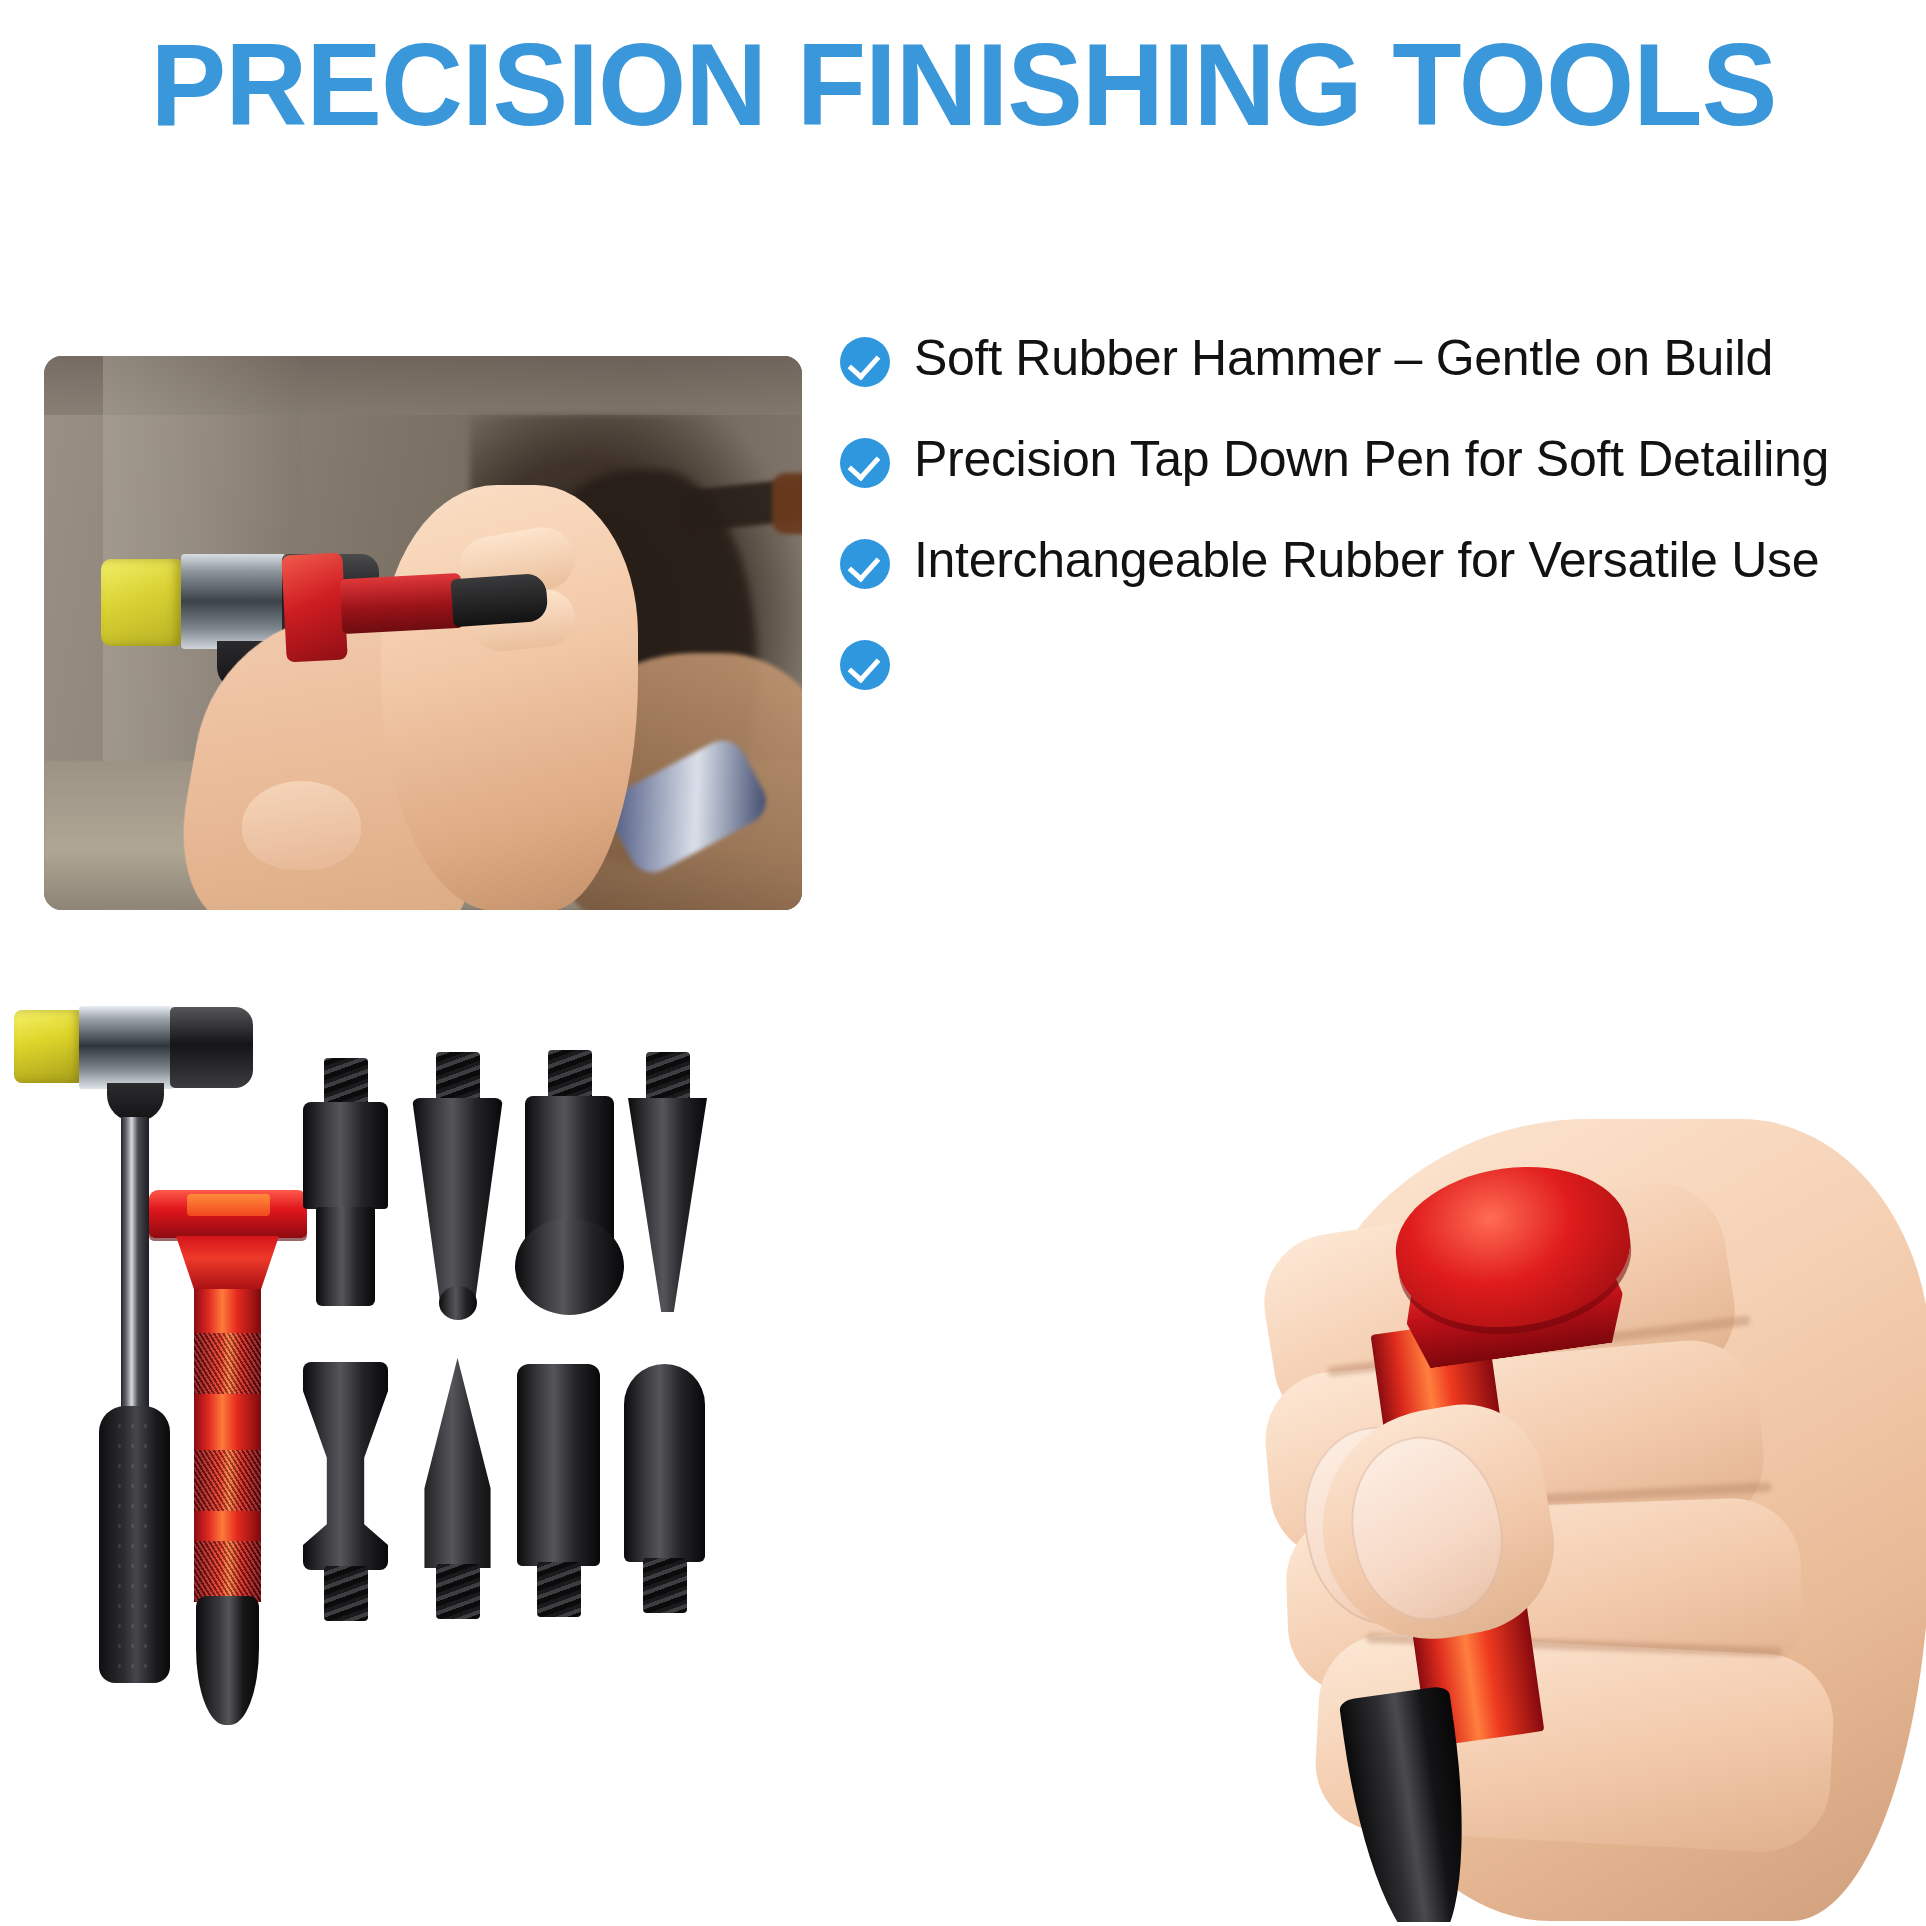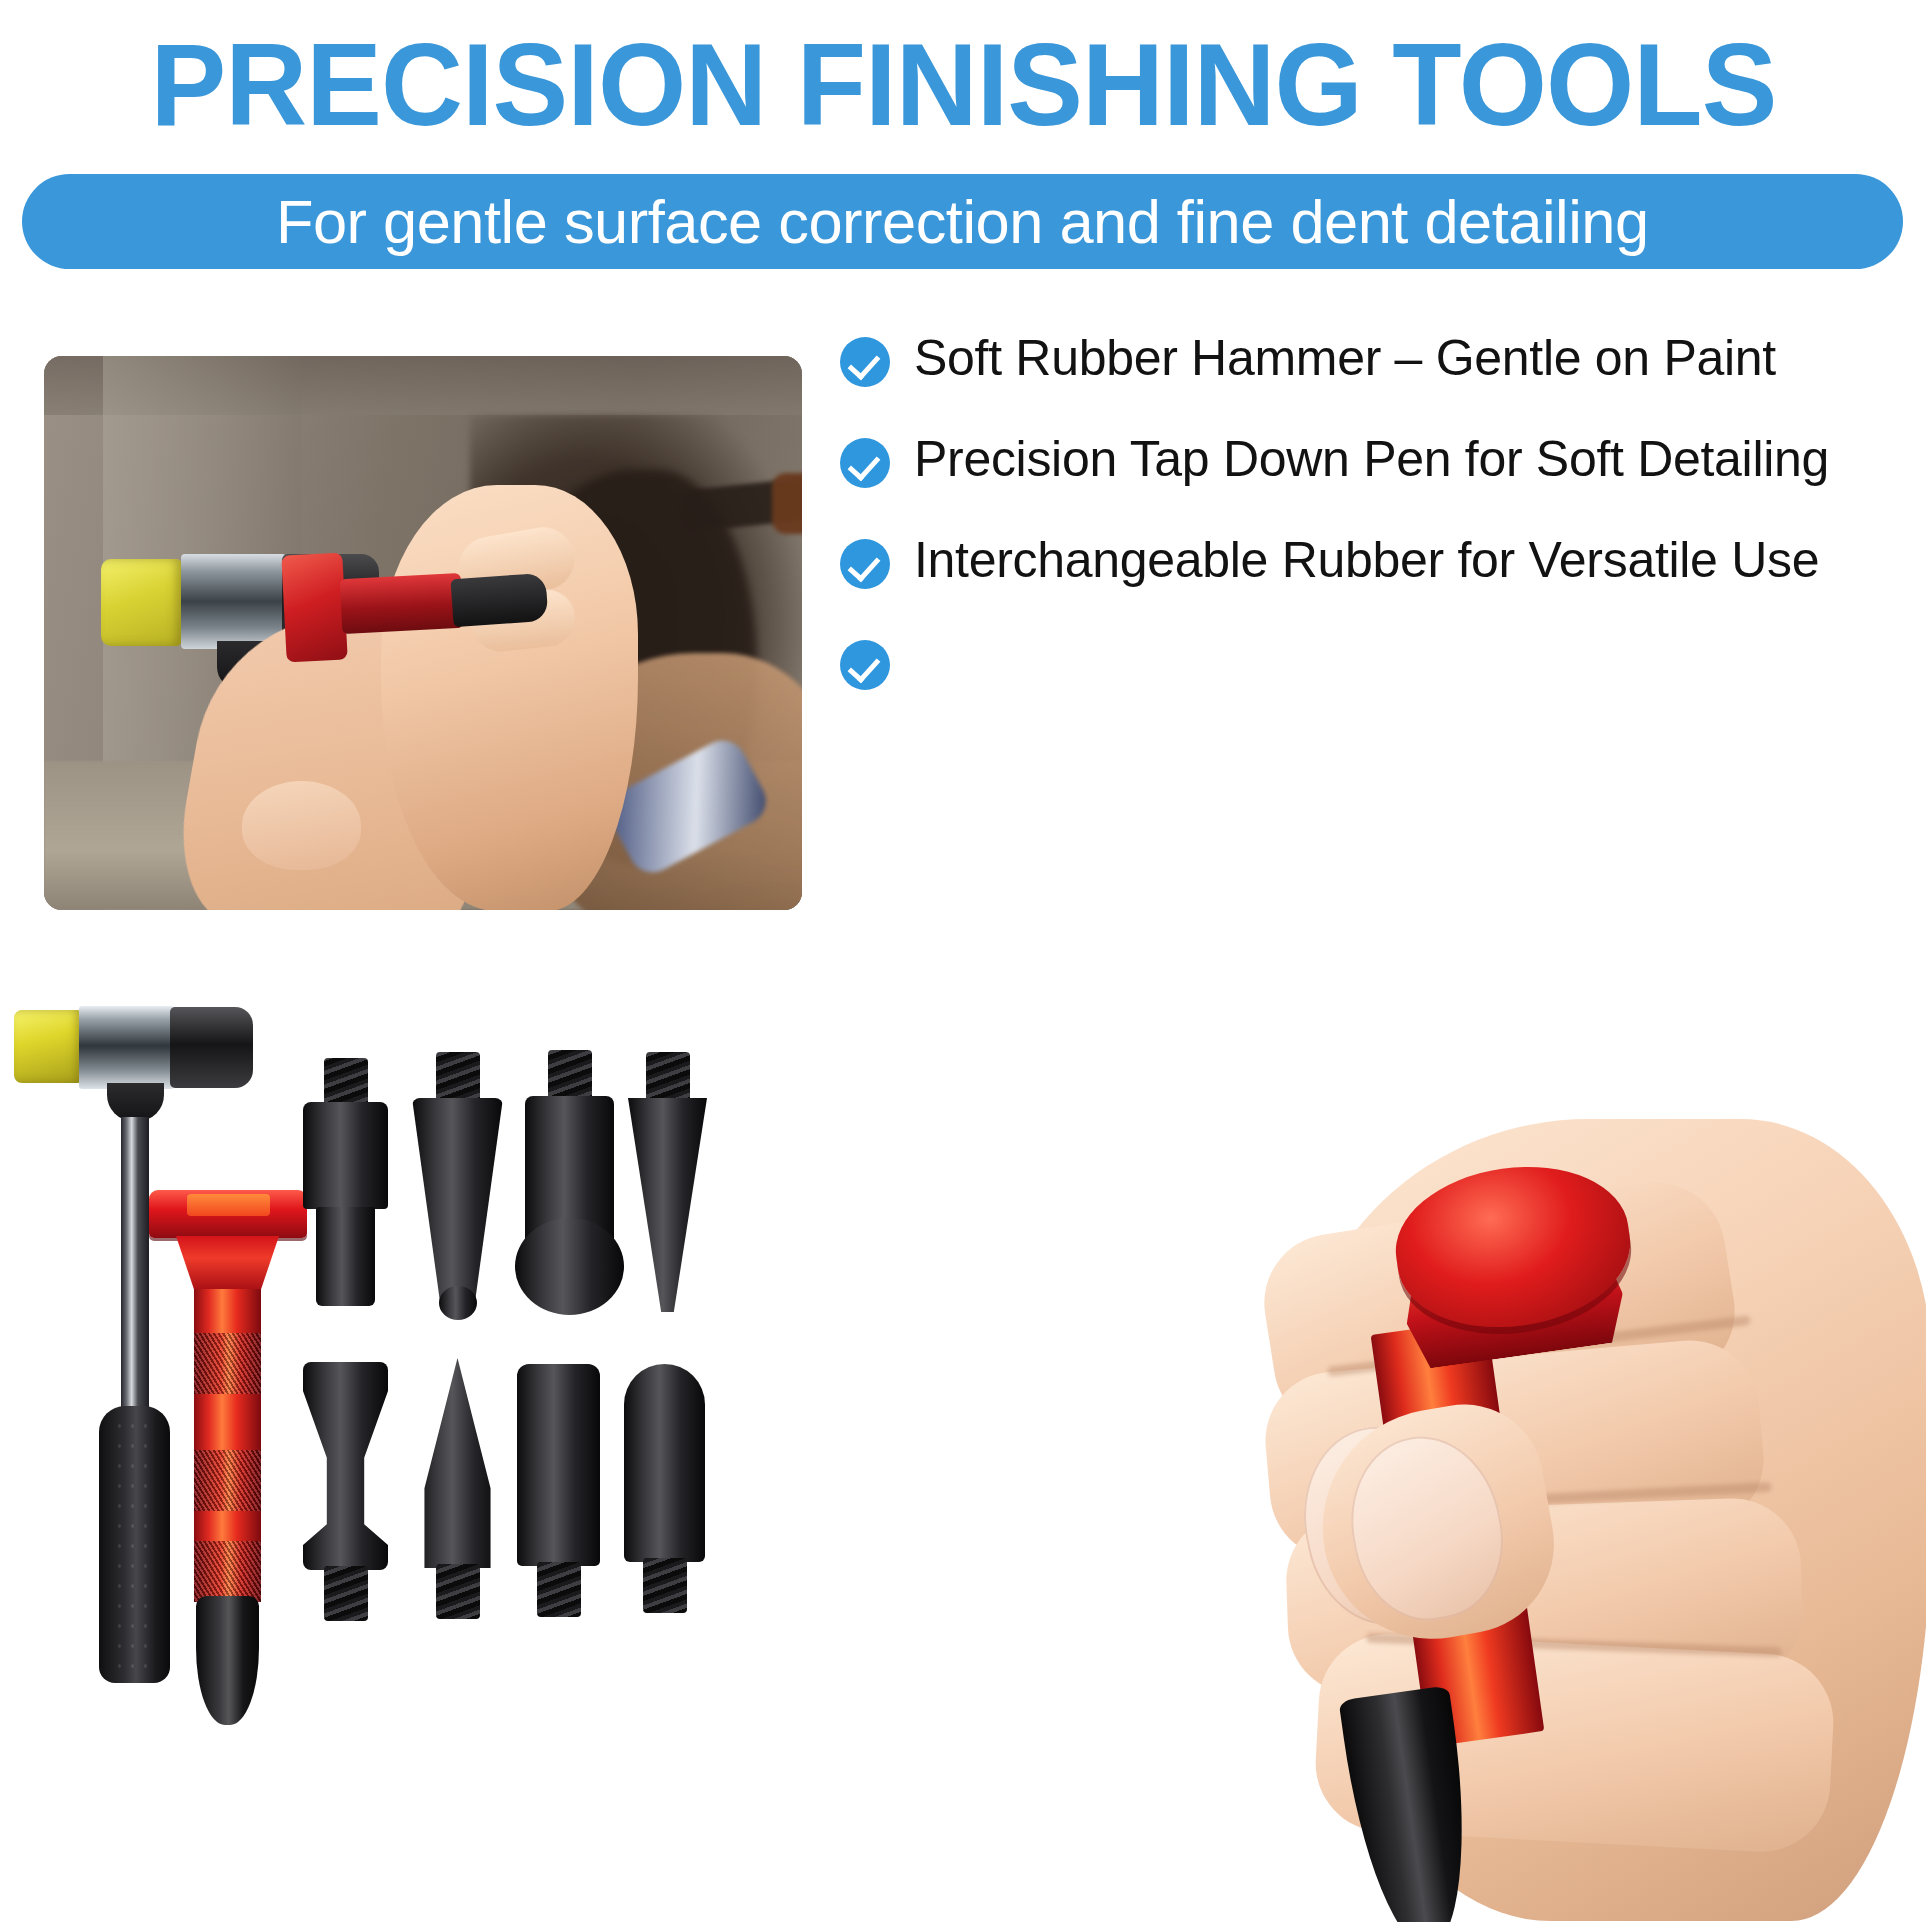--- a/index.html
+++ b/index.html
@@ -313,23 +313,20 @@
     transform:rotate(-8deg);transform-origin:top center;
   }
 </style>
 </head>
 <body>
 
 <div class="page">
 
   <div class="title">PRECISION FINISHING TOOLS</div>
 
-  <div class="subtitle-bar">
-    <div class="subtitle-text">For gentle surface correction and fine dent detailing</div>
-  </div>
 
   <div class="photo-top">
     <div class="ph-wall"></div>
     <div class="ph-wall-seam"></div>
     <div class="ph-column"></div>
     <div class="ph-floor"></div>
 
     <div class="ph-shadow"></div>
     <div class="ph-shadow2"></div>
     <div class="ph-shadow-bar"></div>
@@ -352,21 +349,21 @@
     <div class="ph-fing" style="left:428px;top:236px;width:103px;height:57px;transform:rotate(-6deg);"></div>
     <div class="ph-pen-head"></div>
     <div class="ph-pen-body"></div>
     <div class="ph-pen-tip"></div>
   </div>
 
   <div class="features">
 
     <div class="feat">
       <span class="check"></span>
-      <span class="feat-text">Soft Rubber Hammer – Gentle on Paint</span>
+      <span class="feat-text">Soft Rubber Hammer – Gentle on Build</span>
     </div>
 
     <div class="feat">
       <span class="check"></span>
       <span class="feat-text">Precision Tap Down Pen for Soft Detailing</span>
     </div>
 
     <div class="feat">
       <span class="check"></span>
       <span class="feat-text">Interchangeable Rubber for Versatile Use</span>

